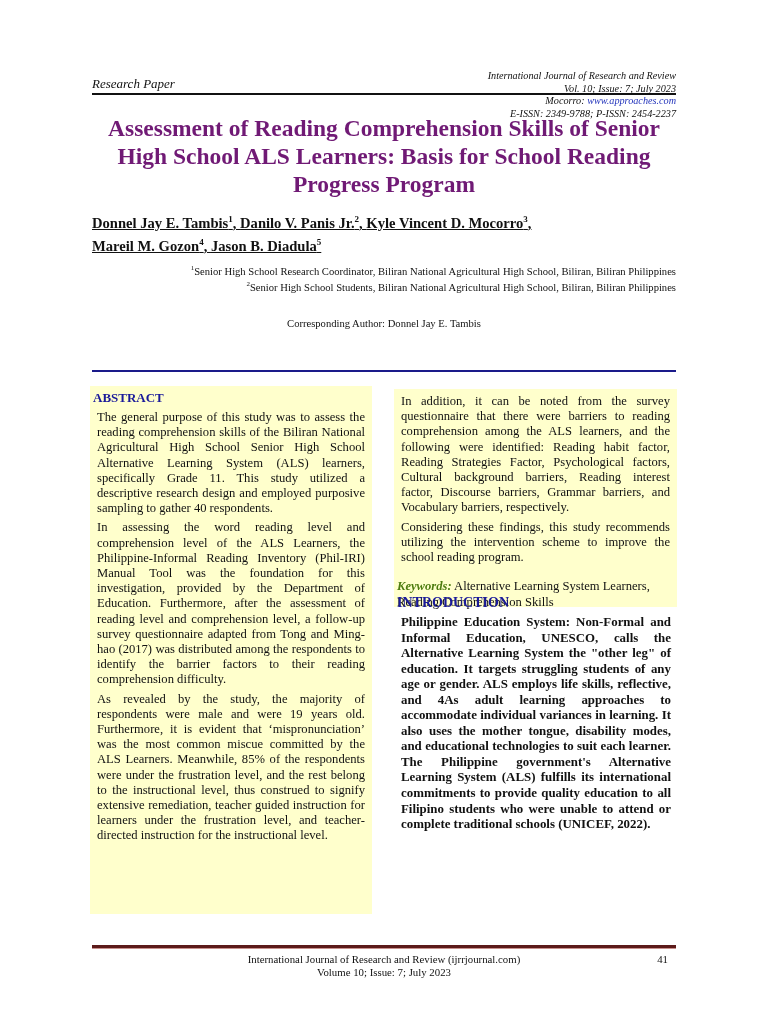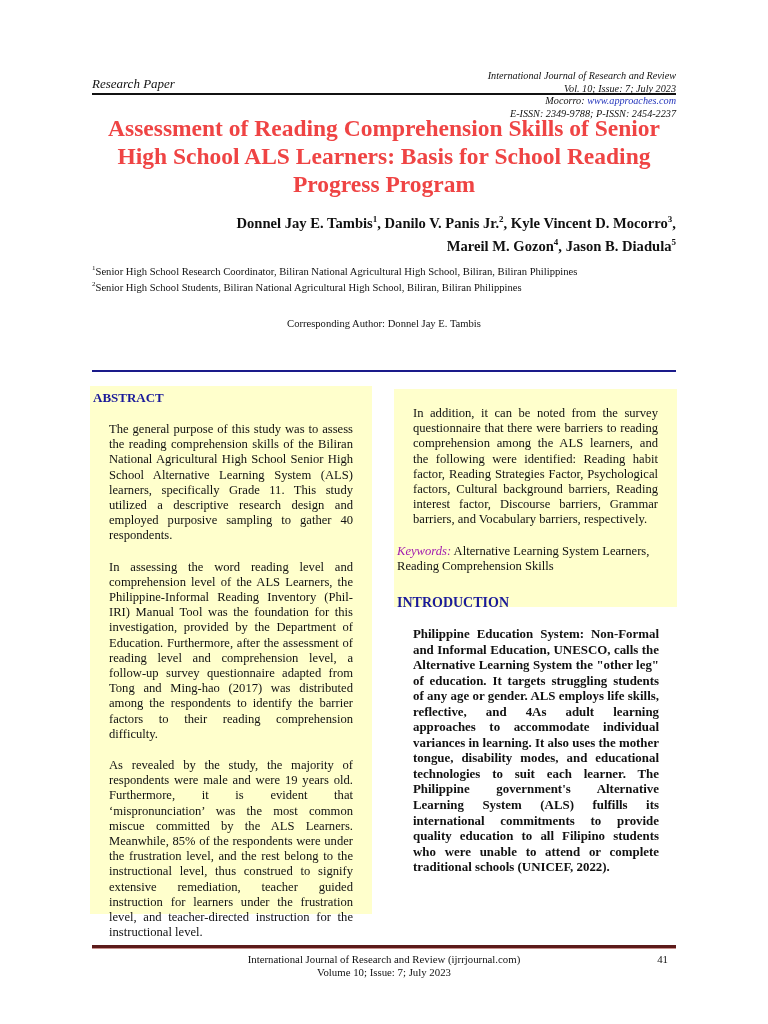--- a/index.html
+++ b/index.html
@@ -8,43 +8,43 @@
   .page { position: absolute; left: 0; top: 0; width: 768px; height: 1024px; }
 
   .header { position: absolute; left: 92px; top: 42px; width: 584px; height: 52px; }
   .header .right { position: absolute; right: 0; top: 12px; text-align: right;
                    font-style: italic; font-size: 10.2px; line-height: 12.6px; margin-top: 16px; }
   .header .left { position: absolute; left: 0; bottom: 2px; font-style: italic; font-size: 13px; }
   .header .link { color: #2233bb; }
   .header-rule { position: absolute; left: 92px; top: 93px; width: 584px; height: 2px; background: #111; }
 
   .title { position: absolute; left: 92px; top: 114px; width: 584px; text-align: center;
-           color: #ef4444; font-weight: bold; font-size: 23.5px; line-height: 28px; }
-  .authors { position: absolute; left: 92px; top: 210px; width: 584px; text-align: right;
-             font-weight: bold; font-size: 14.6px; line-height: 19px; }
+           color: #701a75; font-weight: bold; font-size: 23.5px; line-height: 28px; }
+  .authors { position: absolute; left: 92px; top: 210px; width: 584px; text-align: left;
+             font-weight: bold; font-size: 14.6px; line-height: 19px; text-decoration: underline; }
   .authors sup { font-size: 9px; }
-  .affil { position: absolute; left: 92px; top: 262px; width: 584px; text-align: left;
+  .affil { position: absolute; left: 92px; top: 262px; width: 584px; text-align: right;
            font-size: 10.6px; line-height: 13.4px; }
   .affil sup { font-size: 7px; }
   .corr { position: absolute; left: 92px; top: 318px; width: 584px; text-align: center; font-size: 10.6px; }
   .doi { position: absolute; left: 92px; top: 342px; width: 584px; text-align: center;
          font-weight: bold; font-size: 13px; }
   .doi .link { color: #1a1a9a; }
   .blue-rule { position: absolute; left: 92px; top: 370px; width: 584px; height: 2px; background: #1a1a8a; }
 
   .abstract-box { position: absolute; left: 90px; top: 386px; width: 282px; height: 528px; background: #ffffcc; }
   .abstract-box .inner { padding: 4px 3px 0 3px; }
   .sec-head { color: #1a1a9a; font-weight: bold; font-size: 13px; line-height: 16px; }
-  .para { font-size: 12.6px; line-height: 15.2px; text-align: justify; margin: 16px; }
+  .para { font-size: 12.6px; line-height: 15.2px; text-align: justify; margin: 4px; }
   .abstract-box .sec-head { margin-bottom: 4px; }
 
   .right-box { position: absolute; left: 394px; top: 389px; width: 283px; height: 218px; background: #ffffcc; }
   .right-box .inner { padding: 1px 3px 0 3px; }
   .kw { margin-top: 14px; font-size: 12.6px; line-height: 15.6px; }
-  .kw .kw-label { color: #a21caf; font-weight: normal; font-style: italic; }
+  .kw .kw-label { color: #4d7c0f; font-weight: bold; font-style: italic; }
 
   .intro { position: absolute; left: 397px; top: 594px; width: 278px; }
   .intro .sec-head { font-size: 14px; line-height: 17px; margin-bottom: 0; }
   .intro .para { font-size: 12.9px; line-height: 15.55px; font-weight: bold; }
 
   .footer-rule1 { position: absolute; left: 92px; top: 945px; width: 584px; height: 3px; background: #5c1a1a; }
   .footer-rule2 { position: absolute; left: 92px; top: 948px; width: 584px; height: 1px; background: #c8908c; }
   .footer { position: absolute; left: 92px; top: 953px; width: 584px; font-size: 10.8px; line-height: 13px; }
   .footer .center { text-align: center; }
   .footer .pagenum { position: absolute; right: 8px; top: 0; }
@@ -90,20 +90,21 @@
       <div class="sec-head">ABSTRACT</div>
       <p class="para">The general purpose of this study was to assess the reading comprehension skills of the Biliran National Agricultural High School Senior High School Alternative Learning System (ALS) learners, specifically Grade 11. This study utilized a descriptive research design and employed purposive sampling to gather 40 respondents.</p>
       <p class="para">In assessing the word reading level and comprehension level of the ALS Learners, the Philippine-Informal Reading Inventory (Phil-IRI) Manual Tool was the foundation for this investigation, provided by the Department of Education. Furthermore, after the assessment of reading level and comprehension level, a follow-up survey questionnaire adapted from Tong and Ming-hao (2017) was distributed among the respondents to identify the barrier factors to their reading comprehension difficulty.</p>
       <p class="para">As revealed by the study, the majority of respondents were male and were 19 years old. Furthermore, it is evident that ‘mispronunciation’ was the most common miscue committed by the ALS Learners. Meanwhile, 85% of the respondents were under the frustration level, and the rest belong to the instructional level, thus construed to signify extensive remediation, teacher guided instruction for learners under the frustration level, and teacher-directed instruction for the instructional level.</p>
     </div>
   </div>
 
   <div class="right-box">
     <div class="inner">
       <p class="para">In addition, it can be noted from the survey questionnaire that there were barriers to reading comprehension among the ALS learners, and the following were identified: Reading habit factor, Reading Strategies Factor, Psychological factors, Cultural background barriers, Reading interest factor, Discourse barriers, Grammar barriers, and Vocabulary barriers, respectively.</p>
+      <p class="para">Considering these findings, this study recommends utilizing the intervention scheme to improve the school reading program.</p>
       <div class="kw"><span class="kw-label">Keywords:</span><span> Alternative Learning System Learners, Reading Comprehension Skills</span></div>
     </div>
   </div>
 
   <div class="intro">
     <div class="sec-head">INTRODUCTION</div>
     <p class="para">Philippine Education System: Non-Formal and Informal Education, UNESCO, calls the Alternative Learning System the "other leg" of education. It targets struggling students of any age or gender. ALS employs life skills, reflective, and 4As adult learning approaches to accommodate individual variances in learning. It also uses the mother tongue, disability modes, and educational technologies to suit each learner. The Philippine government's Alternative Learning System (ALS) fulfills its international commitments to provide quality education to all Filipino students who were unable to attend or complete traditional schools (UNICEF, 2022).</p>
   </div>
 
   <div class="footer-rule1"></div>

